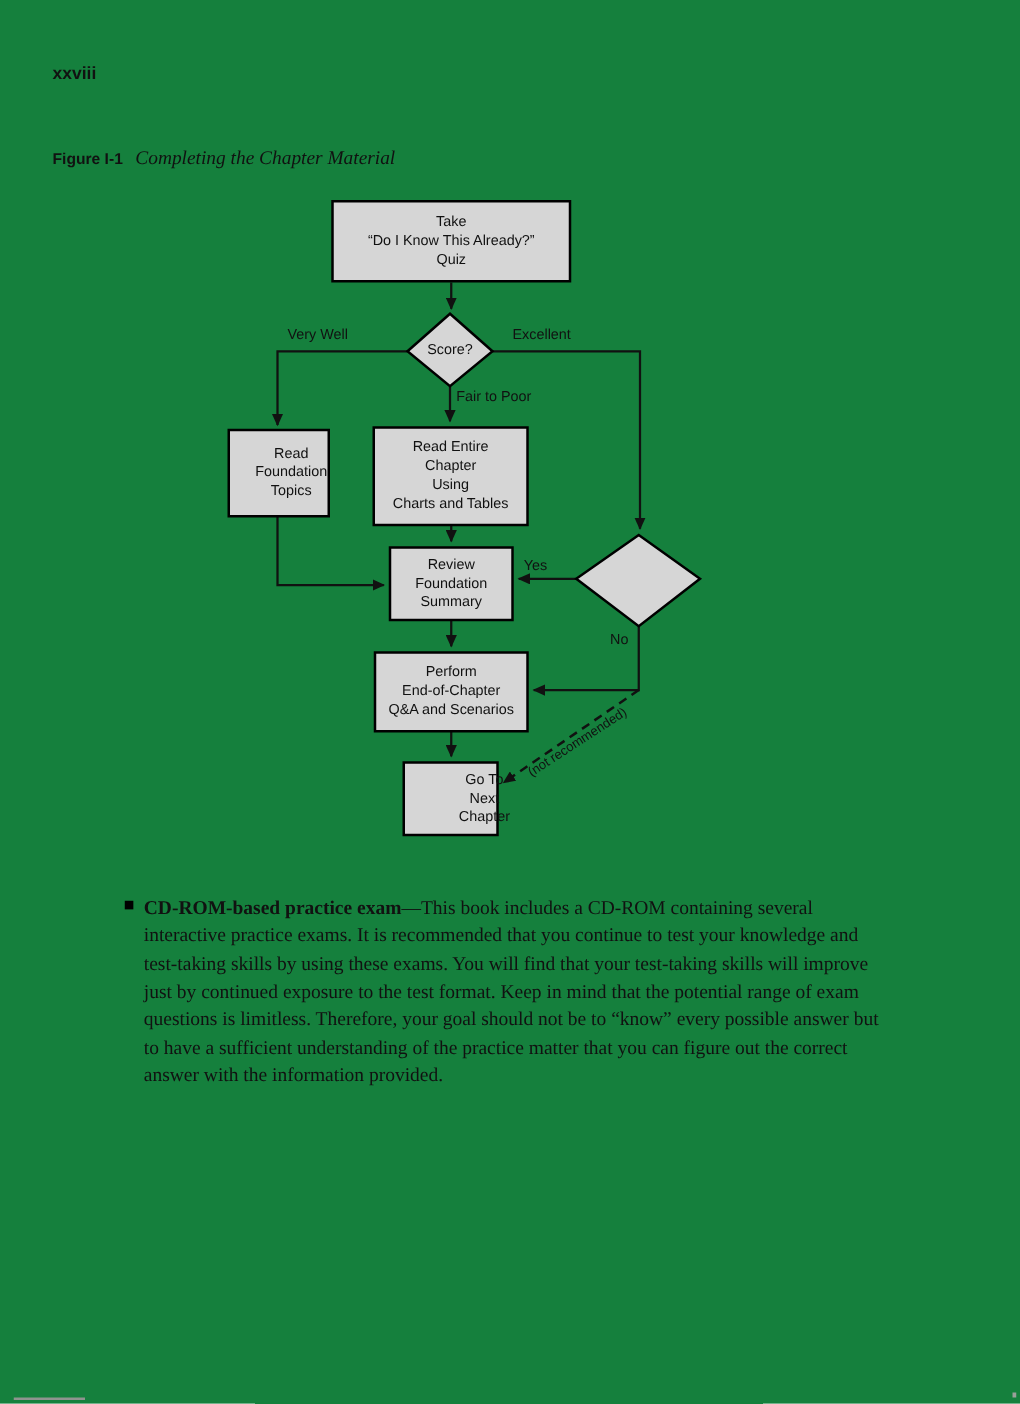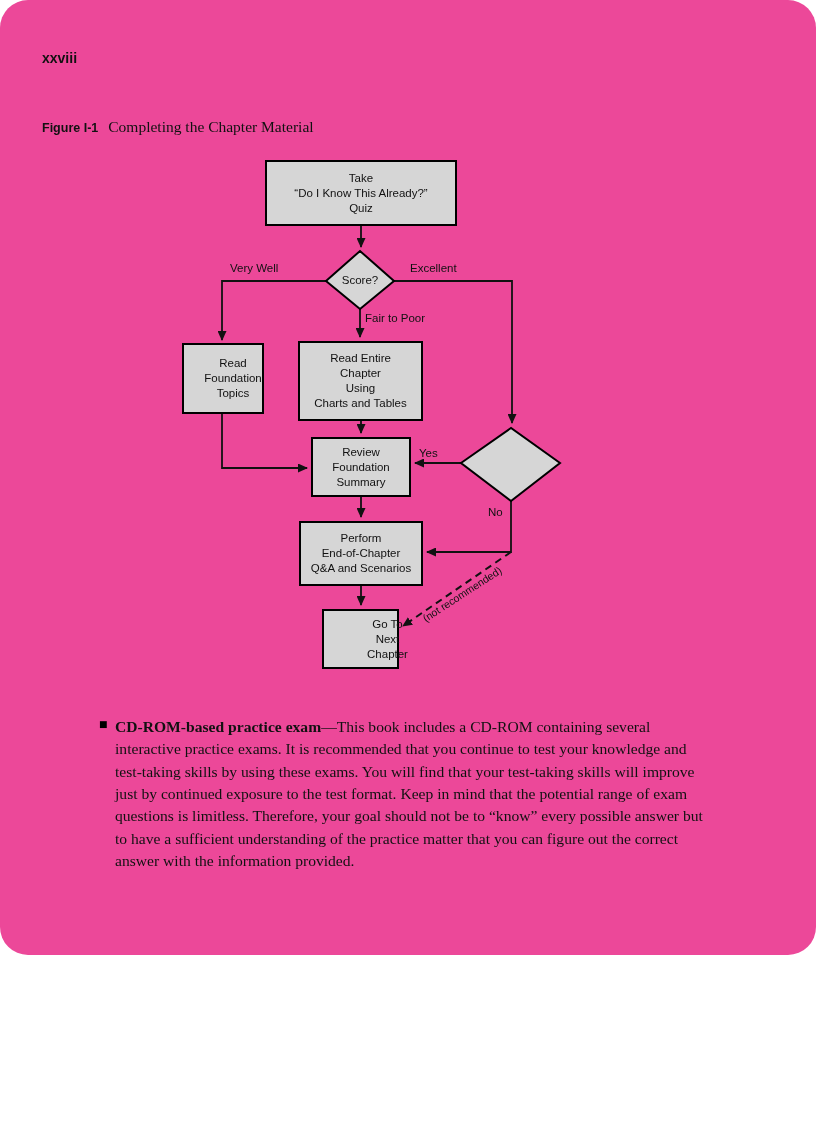--- a/index.html
+++ b/index.html
@@ -1,26 +1,26 @@
 <!DOCTYPE html>
 <html><head>
 <meta charset="utf-8">
 <style>
   html,body{margin:0;padding:0;background:#ffffff;}
   .page{
-    position:relative;width:816px;height:955px;background:#ec4899;
-    font-family:"Liberation Serif",serif;color:#111;overflow:hidden;border-radius:28px;
+    position:relative;width:816px;height:1123px;background:#15803d;
+    font-family:"Liberation Serif",serif;color:#111;overflow:hidden;
   }
   .pagenum{
     position:absolute;left:42px;top:50px;
     font-family:"Liberation Sans",sans-serif;font-weight:bold;font-size:14px;
   }
   .figcap{position:absolute;left:42px;top:118px;white-space:nowrap;}
   .figlabel{font-family:"Liberation Sans",sans-serif;font-weight:bold;font-size:12.5px;}
-  .figtitle{font-family:"Liberation Serif",serif;font-size:15.5px;margin-left:10px;}
+  .figtitle{font-family:"Liberation Serif",serif;font-style:italic;font-size:15.5px;margin-left:10px;}
 
   .flow{position:absolute;left:0;top:155px;width:816px;height:540px;}
   .flow svg{position:absolute;left:0;top:0;}
   .node-label{
     position:absolute;display:flex;align-items:center;justify-content:center;
     text-align:center;white-space:pre-line;
     font-family:"Liberation Sans",sans-serif;font-size:11.5px;line-height:15px;color:#111;
   }
   .edge-label{
     position:absolute;font-family:"Liberation Sans",sans-serif;

